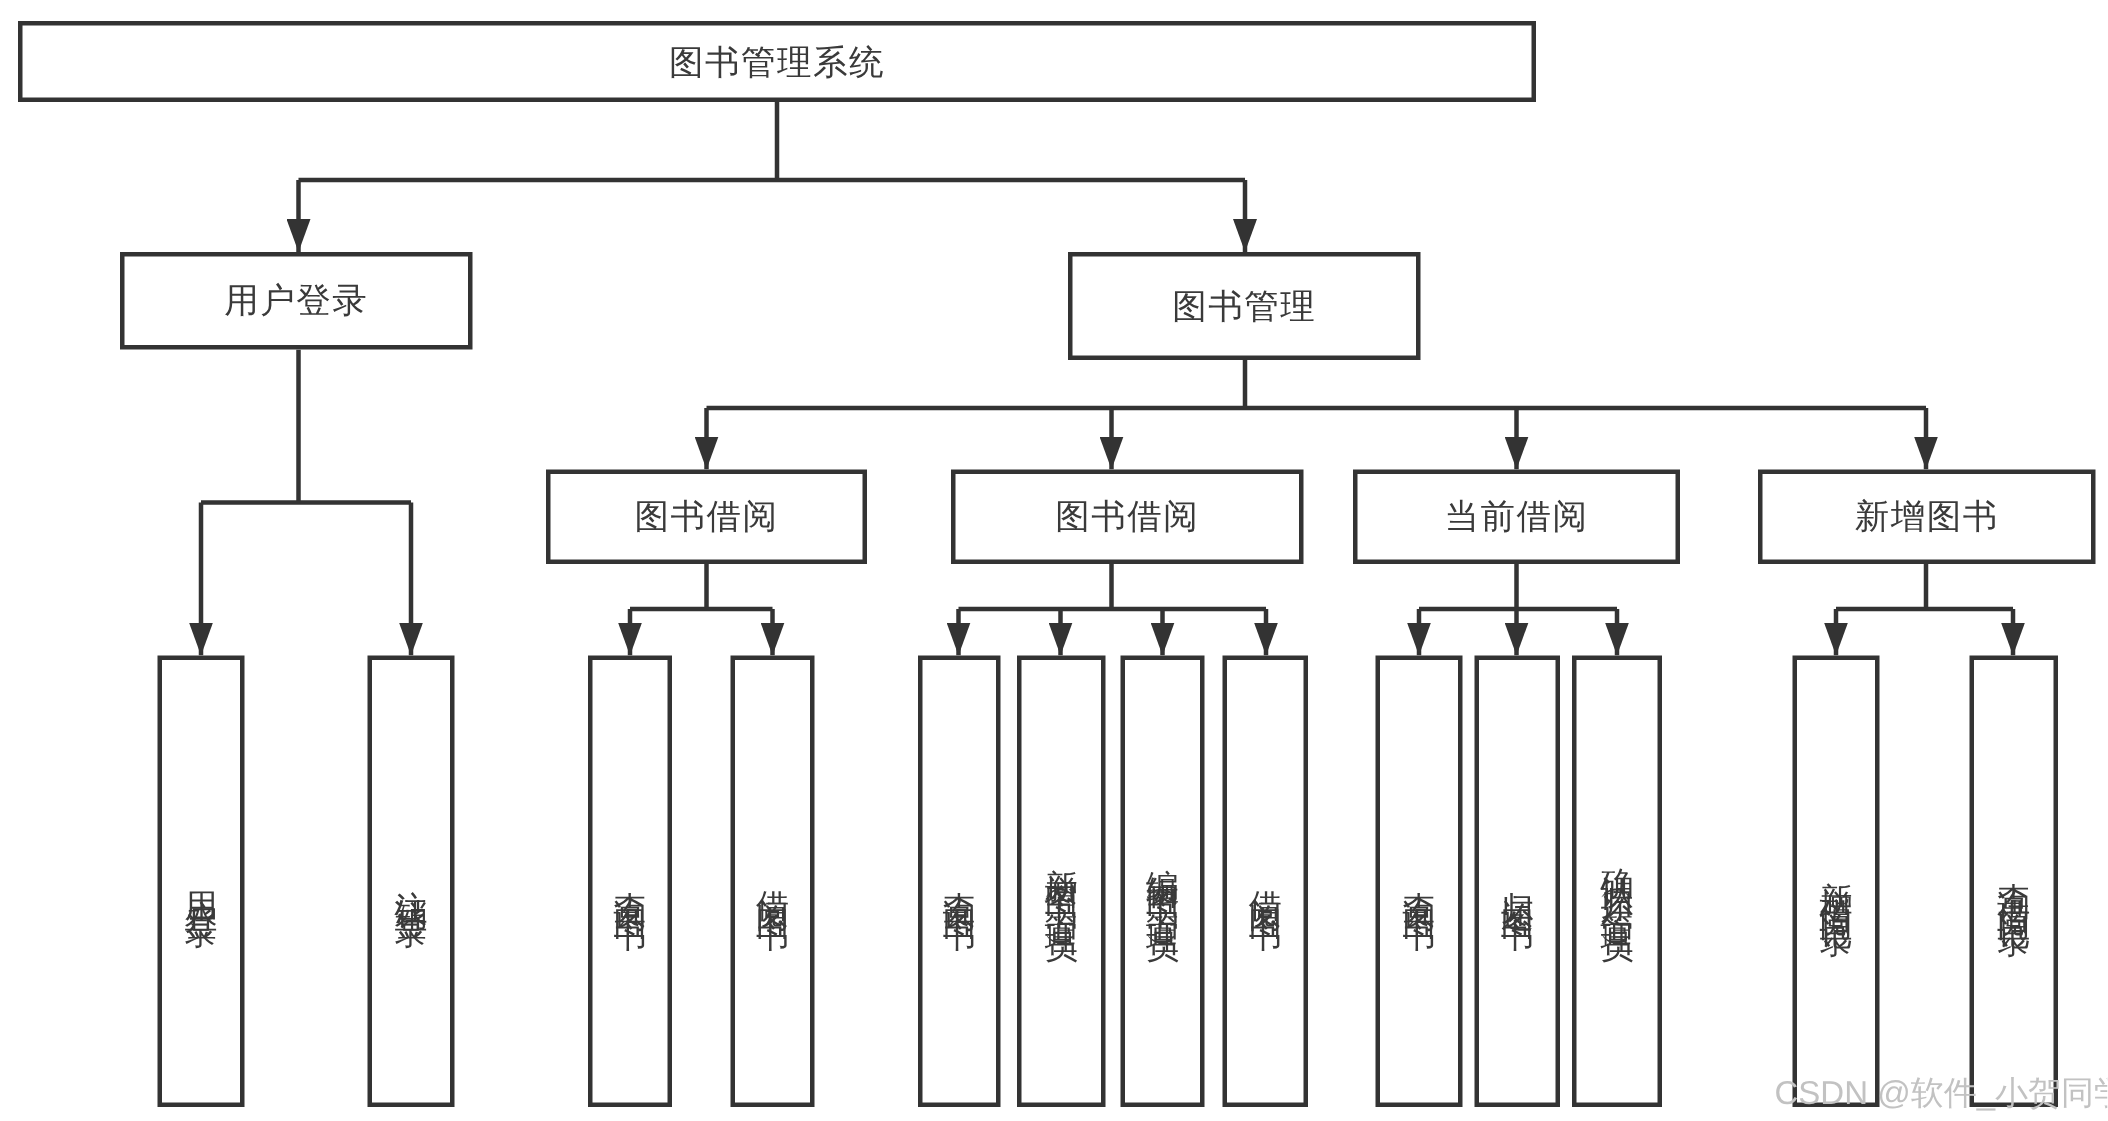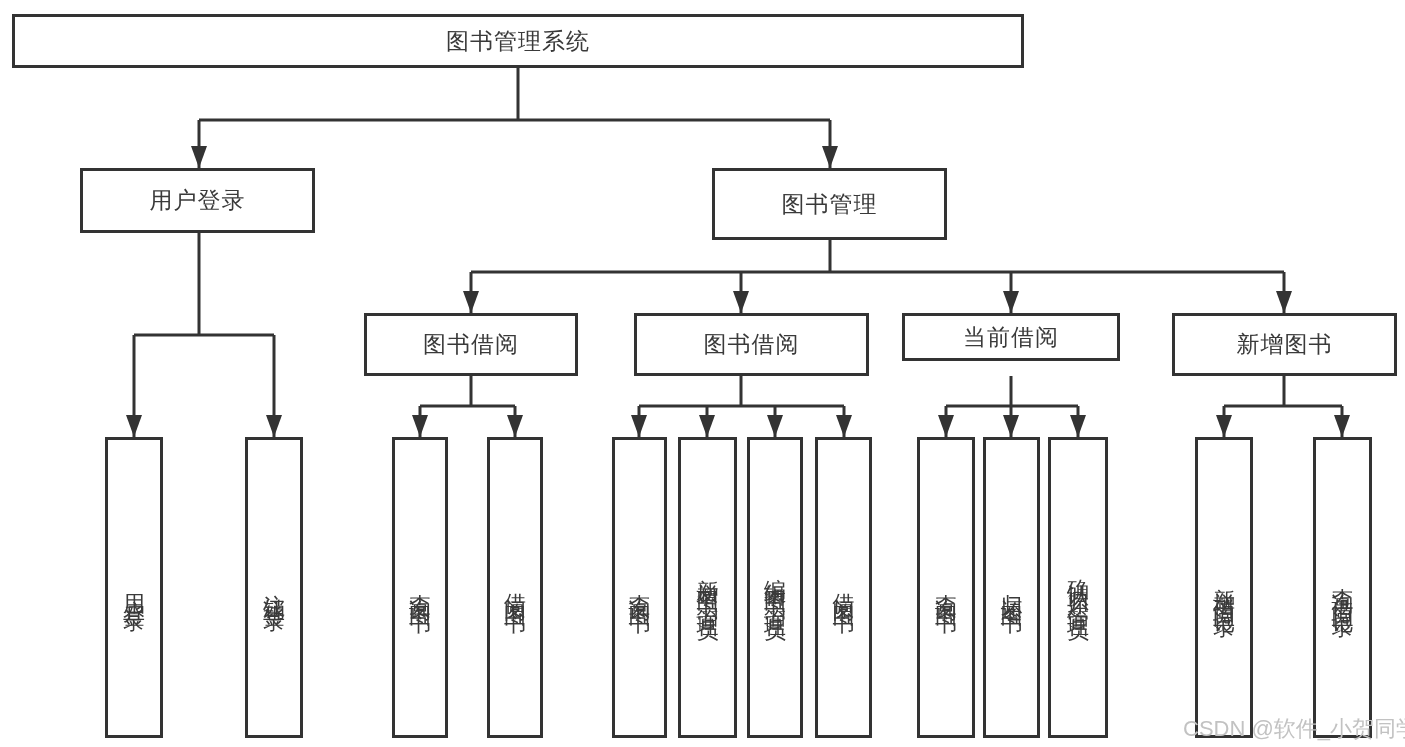--- a/index.html
+++ b/index.html
@@ -118,21 +118,21 @@
   <div class="box h" style="left:712px;top:168px;width:235px;height:72px">
     <span>图书管理</span>
   </div>
 
   <div class="box h" style="left:364px;top:313px;width:214px;height:63px">
     <span>图书借阅</span>
   </div>
   <div class="box h" style="left:634px;top:313px;width:235px;height:63px">
     <span>图书借阅</span>
   </div>
-  <div class="box h" style="left:902px;top:313px;width:218px;height:48px">
+  <div class="box h" style="left:902px;top:313px;width:218px;height:63px">
     <span>当前借阅</span>
   </div>
   <div class="box h" style="left:1172px;top:313px;width:225px;height:63px">
     <span>新增图书</span>
   </div>
 
   <div class="box v" style="left:105px;top:437px;width:58px;height:301px">
     <span>用户登录</span>
   </div>
   <div class="box v" style="left:245px;top:437px;width:58px;height:301px">

